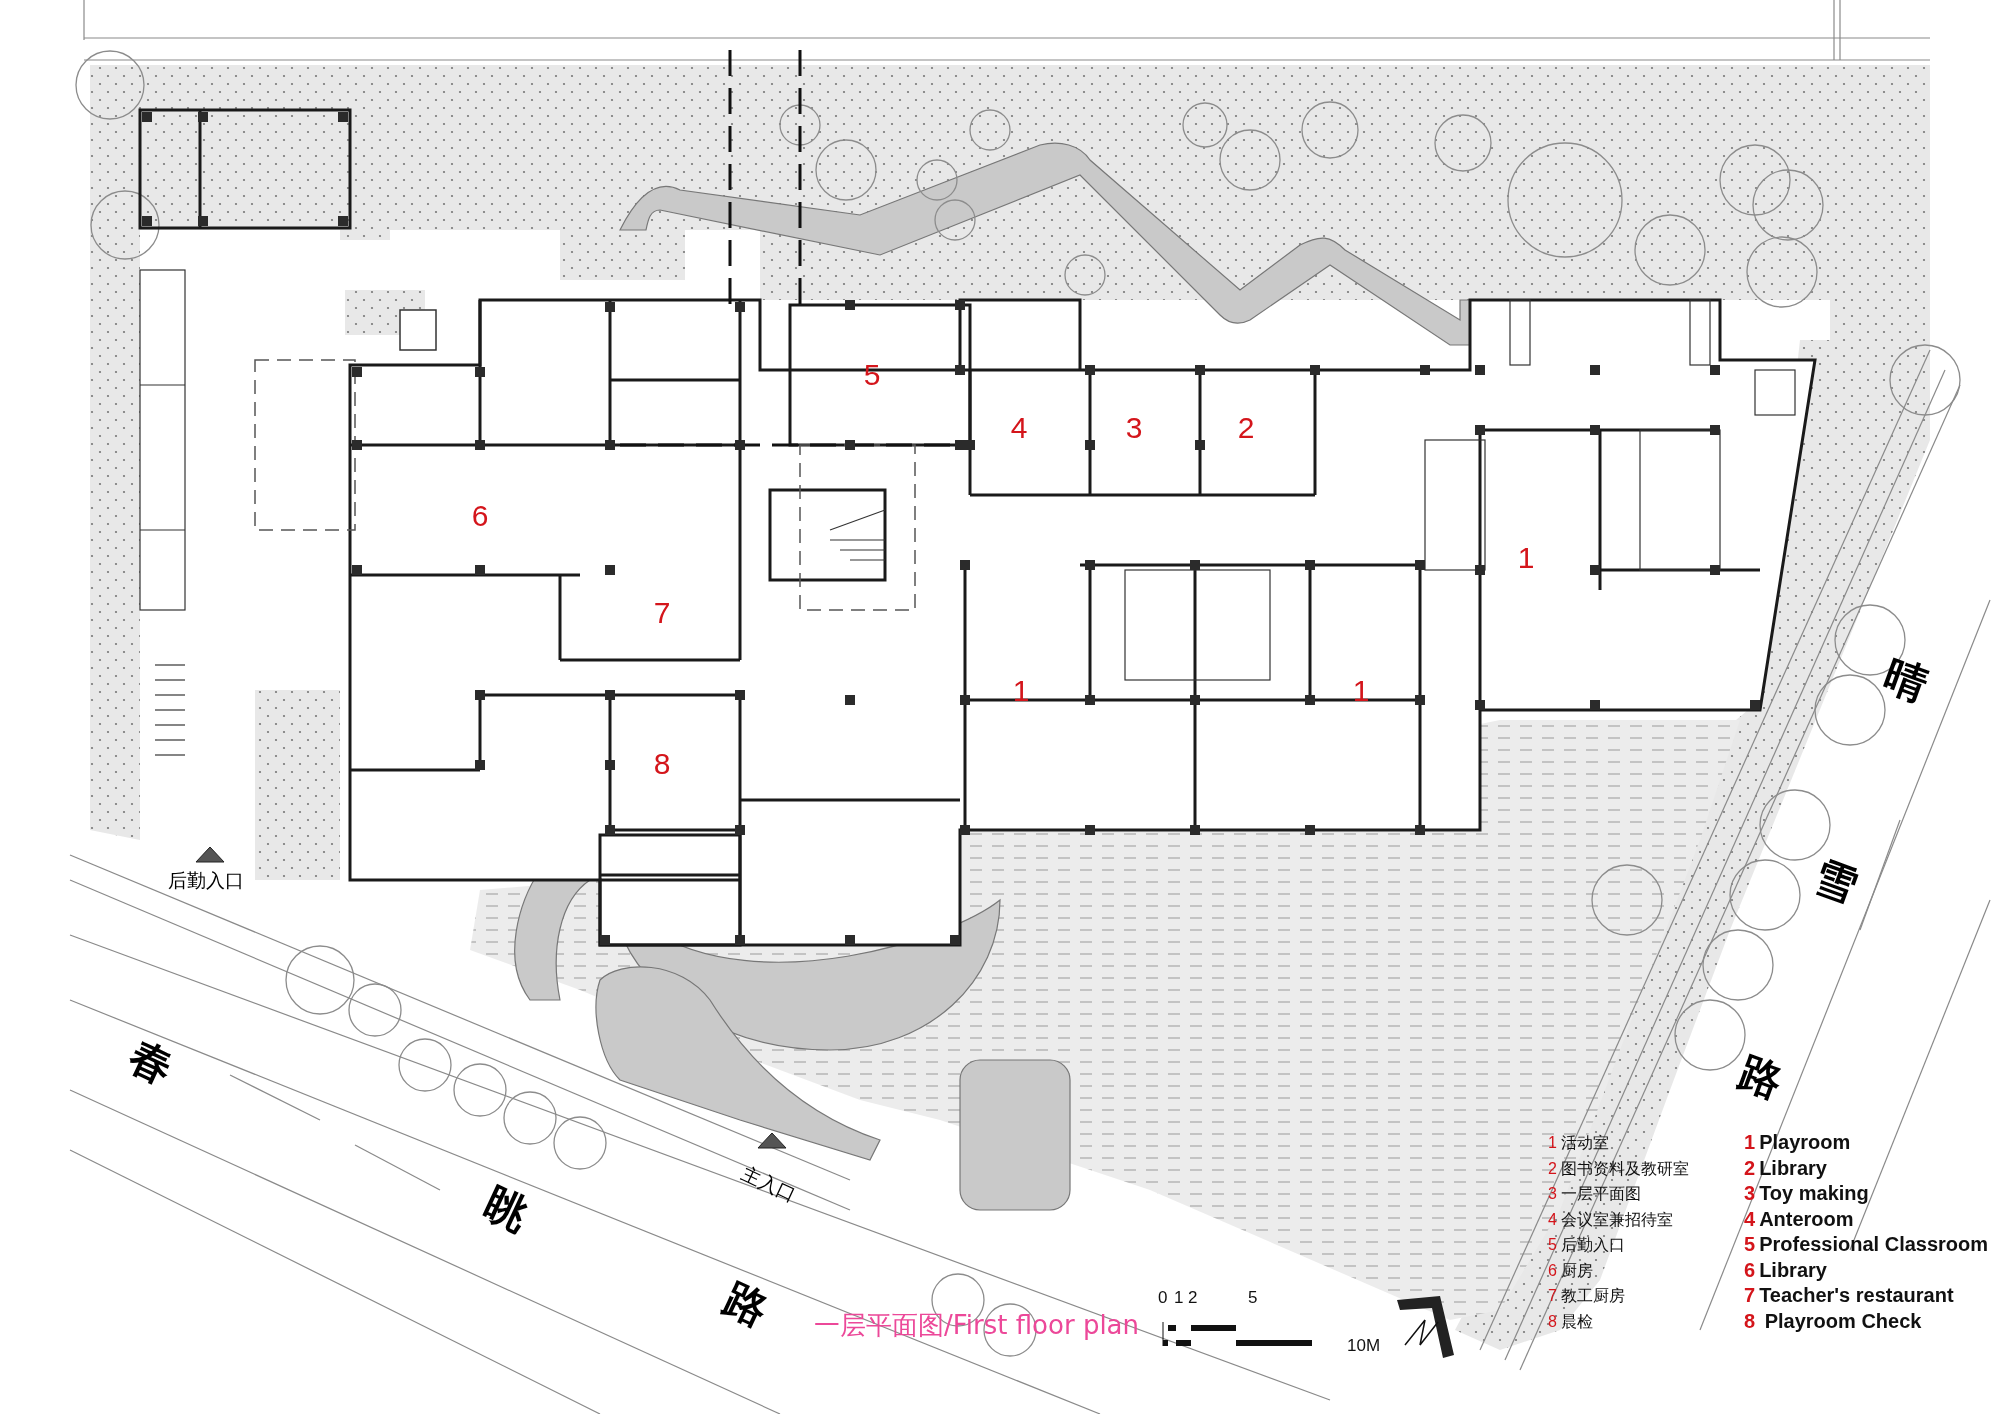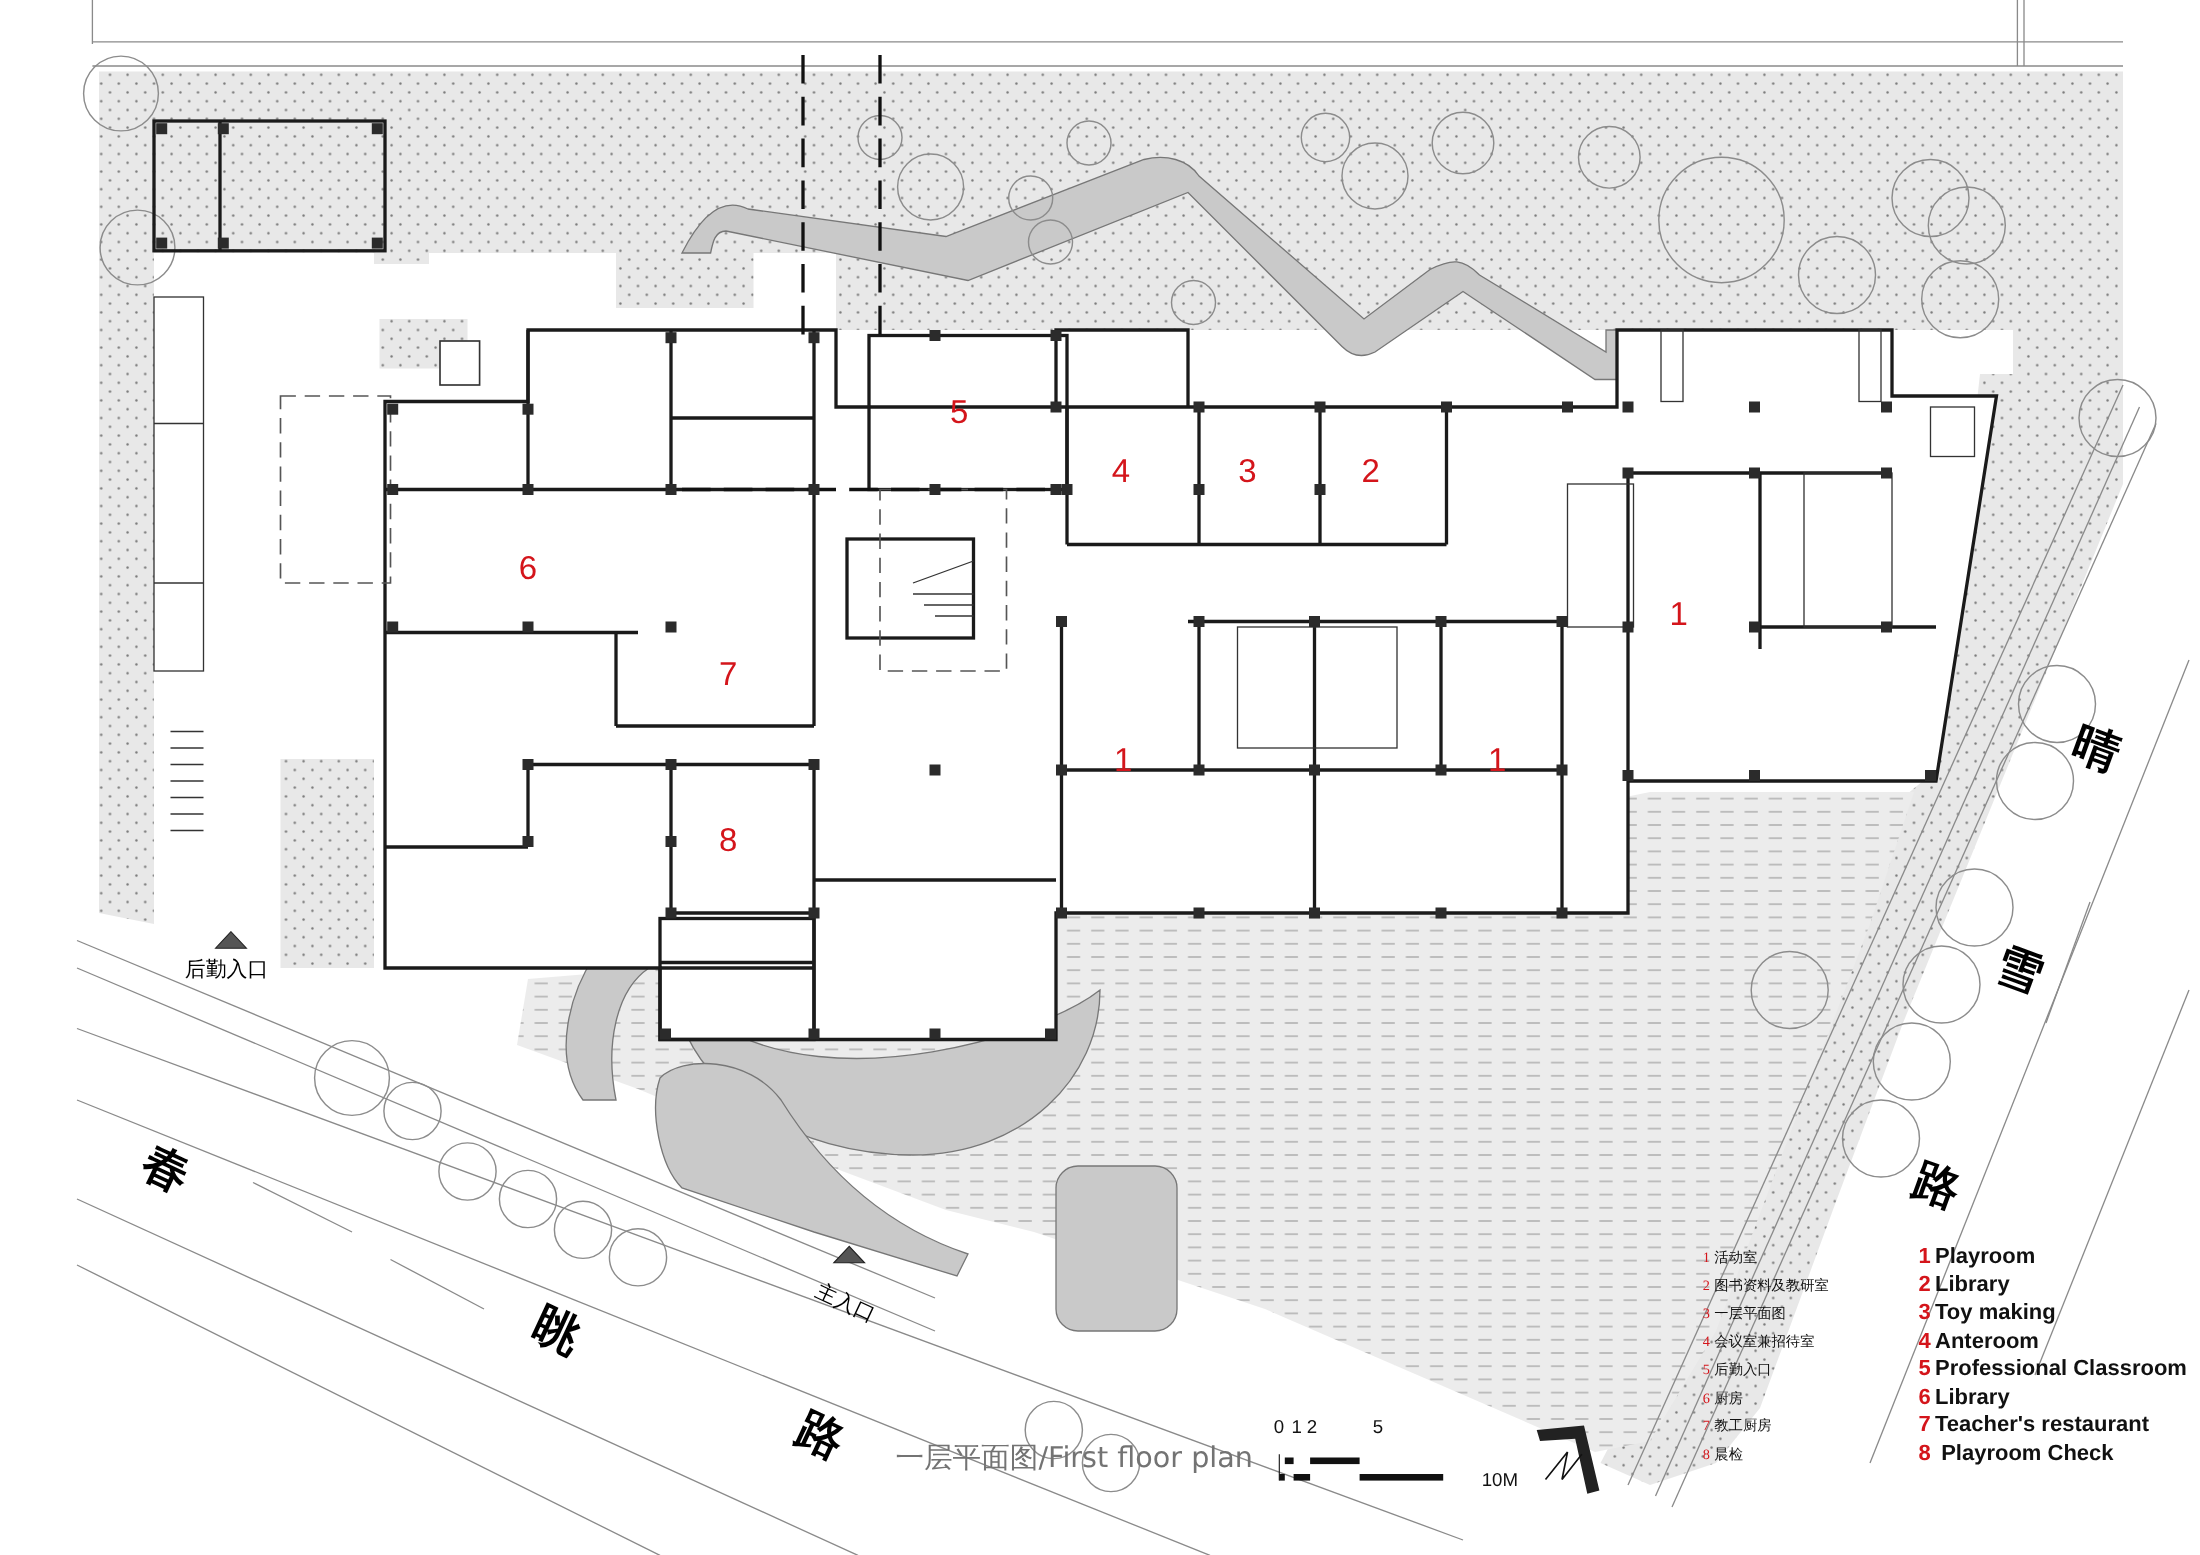--- a/index.html
+++ b/index.html
@@ -13,24 +13,24 @@
   .dash { fill:none; stroke:#555; stroke-width:1.5; stroke-dasharray:14 8; }
   .heavydash { fill:none; stroke:#111; stroke-width:3; stroke-dasharray:26 12; }
   .col { fill:#2b2b2b; }
   .tree { fill:none; stroke:#8c8c8c; stroke-width:1.3; }
   .path { fill:#c9c9c9; stroke:#777; stroke-width:1.2; }
   .room-num { font-family:"Liberation Sans", sans-serif; font-size:30px; fill:#d4151b; text-anchor:middle; dominant-baseline:middle; }
   .road-label { font-family:"DejaVu Sans", sans-serif; font-size:42px; font-weight:bold; fill:#000; text-anchor:middle; dominant-baseline:middle; }
   .entry-label { font-family:"DejaVu Sans", sans-serif; font-size:19px; fill:#000; }
   #legend { position:absolute; left:1548px; top:1130px; width:450px; }
   .leg-col { position:absolute; top:0; }
-  .leg-row { height:25.5px; line-height:25.5px; font-size:13px; color:#111; white-space:nowrap; font-family:Liberation Serif, serif; }
+  .leg-row { height:25.5px; line-height:25.5px; font-size:16px; color:#111; white-space:nowrap; font-family:Liberation Sans, sans-serif; }
   .leg-num { color:#d4151b; margin-right:4px; }
   .leg-col.en .leg-row { font-family:"Liberation Sans", sans-serif; font-size:20px;font-weight:bold; }
-  #title { position:absolute; left:814px; top:1308px; font-size:26px; color:#737373; font-family:"DejaVu Sans", sans-serif; white-space:nowrap; }
+  #title { position:absolute; left:814px; top:1308px; font-size:26px; color:#ec4899; font-family:"DejaVu Sans", sans-serif; white-space:nowrap; }
   #scale { position:absolute; left:1140px; top:1288px; }
   .scale-tick { position:absolute; top:0; font-size:17px; color:#111; font-family:"Liberation Sans", sans-serif; }
 </style>
 </head>
 <body>
 
 <svg id="plan" width="2000" height="1414" viewBox="0 0 2000 1414" xmlns="http://www.w3.org/2000/svg">
   <defs>
     <pattern id="dots" width="16" height="16" patternUnits="userSpaceOnUse">
       <rect width="16" height="16" fill="#e8e8e8"></rect>

